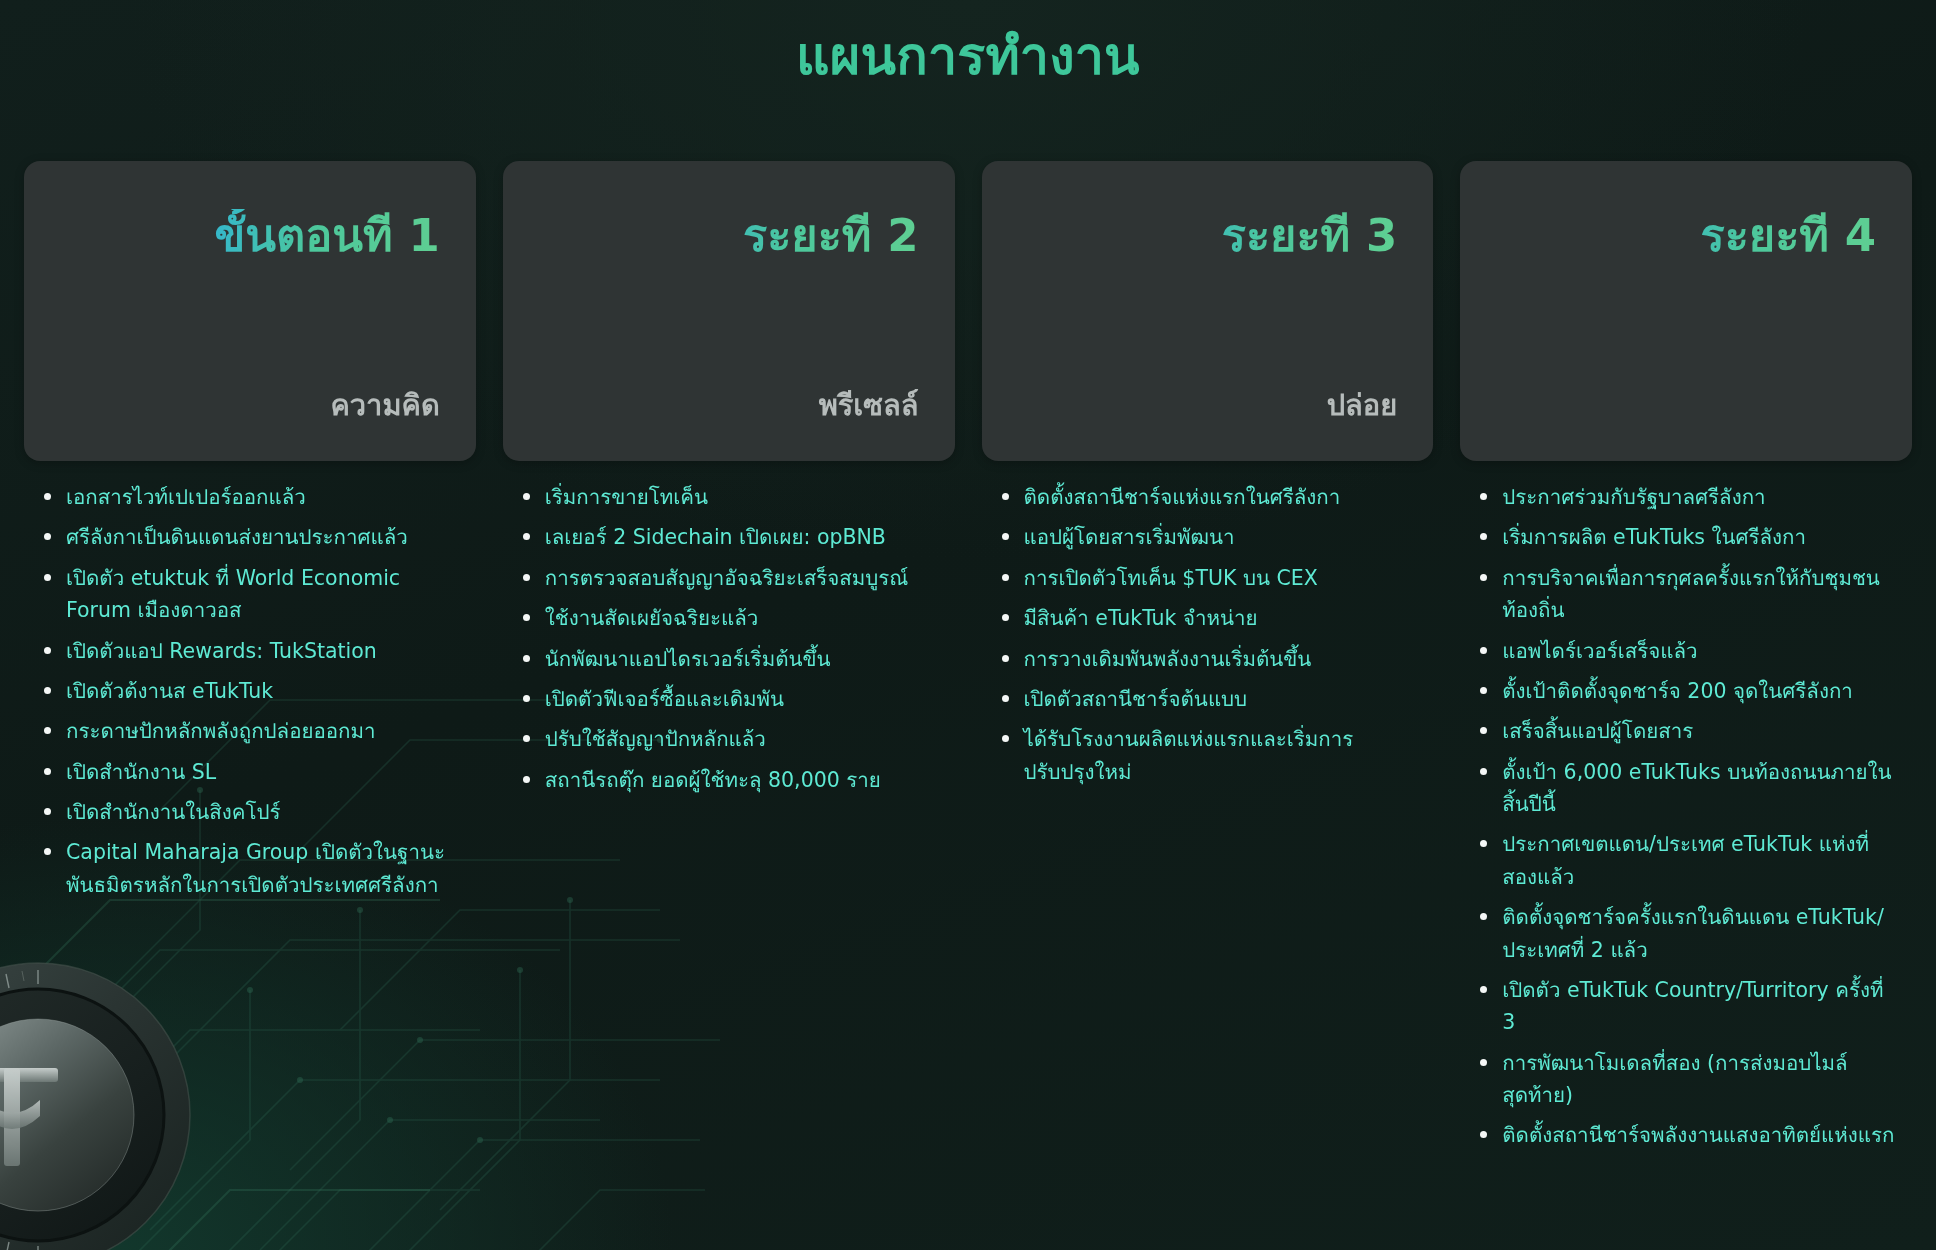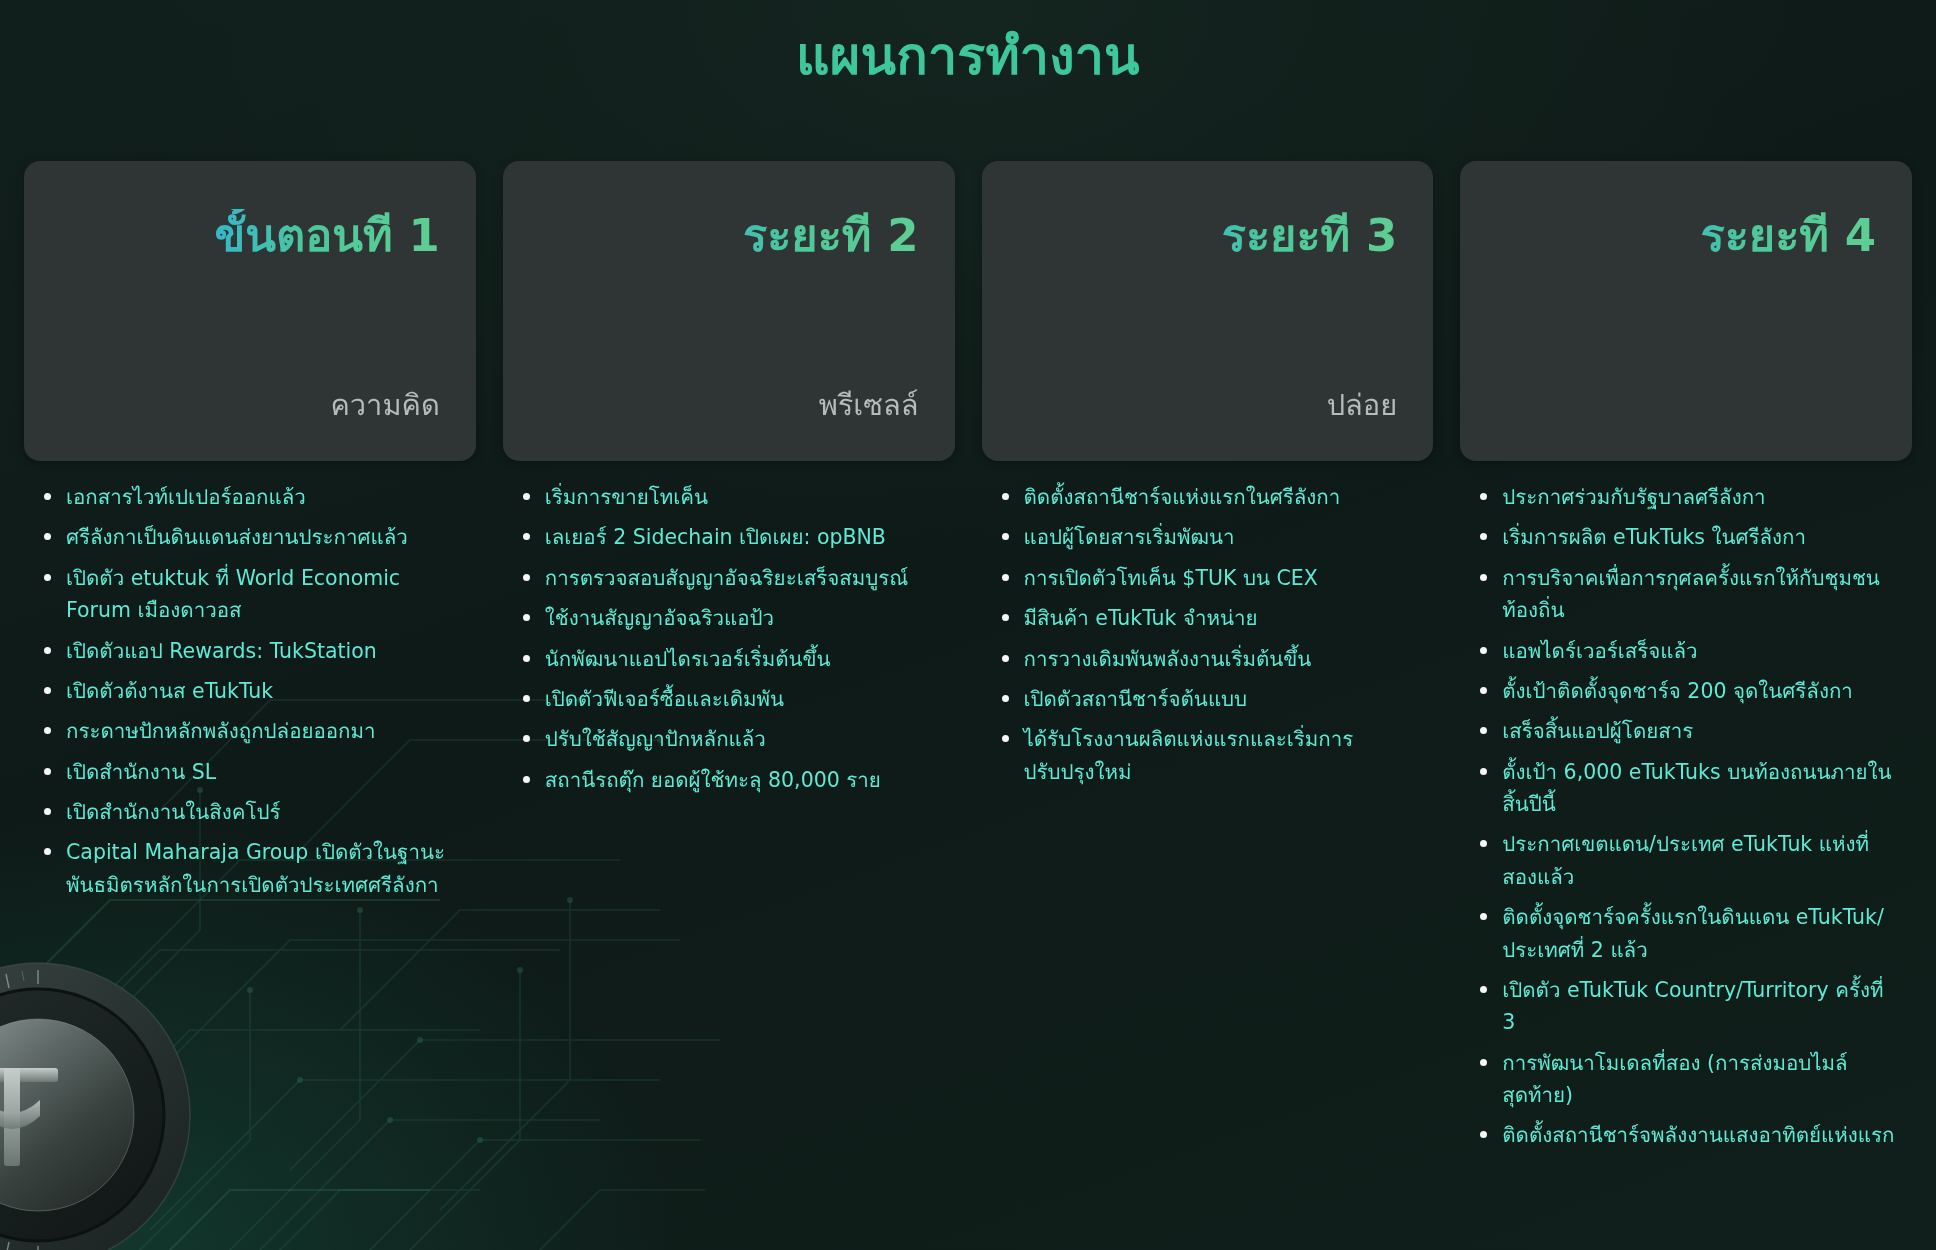--- a/index.html
+++ b/index.html
@@ -96,21 +96,21 @@
     background-image: linear-gradient(97deg, #2eaae2 0%, #33b6cf 38%, #4cc79c 66%, #5fcf92 100%);
     -webkit-background-clip: text;
     background-clip: text;
     color: transparent;
     -webkit-text-fill-color: transparent;
     white-space: nowrap;
   }
   .phase-sub {
     margin: auto 0 8px 0;
     font-size: 29px;
-    font-weight: 400;
+    font-weight: 700;
     color: #b6bcbb;
     line-height: 1.3;
   }
 
   
   .phase-list {
     list-style: none;
     margin: 20px 0 0 0;
     padding: 0 14px 0 42px;
   }
@@ -283,21 +283,21 @@
 
   <div class="phase-col">
     <div class="phase-card">
       <div class="phase-name">ระยะที 2</div>
       <div class="phase-sub">พรีเซลล์</div>
     </div>
     <ul class="phase-list">
       <li>เริ่มการขายโทเค็น</li>
       <li>เลเยอร์ 2 Sidechain เปิดเผย: opBNB</li>
       <li>การตรวจสอบสัญญาอัจฉริยะเสร็จสมบูรณ์</li>
-      <li>ใช้งานสัญญาอัจฉริวแอป้ว</li>
+      <li>ใช้งานสัดเผยัจฉริยะแล้ว</li>
       <li>นักพัฒนาแอปไดรเวอร์เริ่มต้นขึ้น</li>
       <li>เปิดตัวฟีเจอร์ซื้อและเดิมพัน</li>
       <li>ปรับใช้สัญญาปักหลักแล้ว</li>
       <li>สถานีรถตุ๊ก ยอดผู้ใช้ทะลุ 80,000 ราย</li>
     </ul>
   </div>
 
   <div class="phase-col">
     <div class="phase-card">
       <div class="phase-name">ระยะที 3</div>

